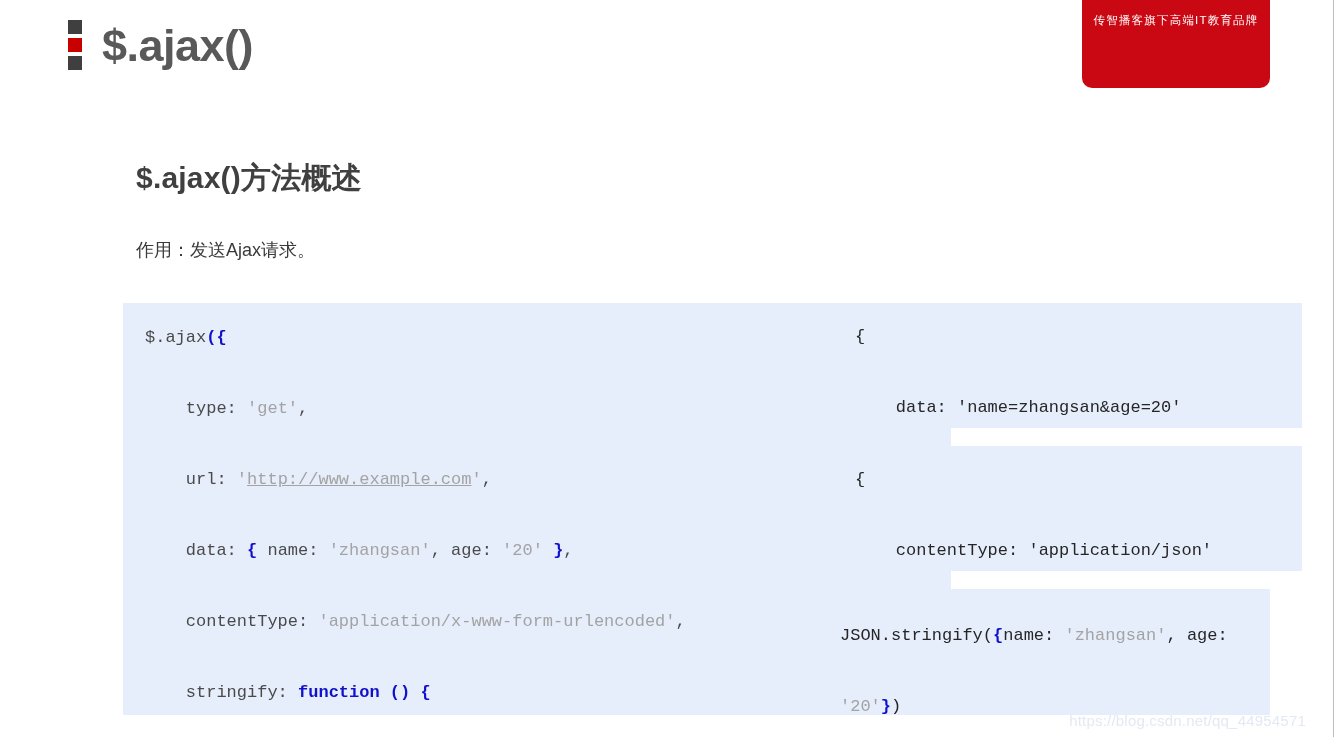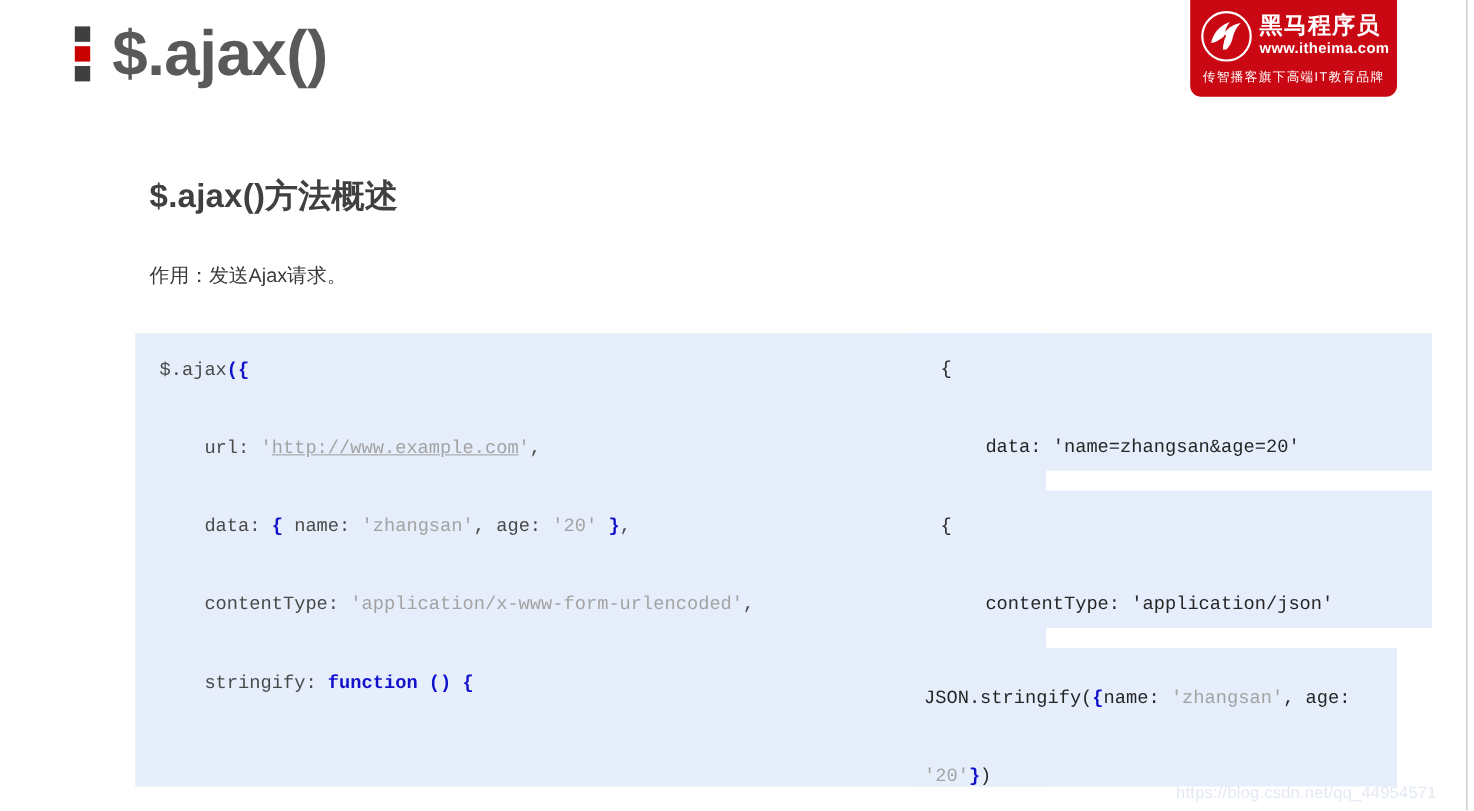--- a/index.html
+++ b/index.html
@@ -39,21 +39,21 @@
   .bullet-stack span {
     display: block;
     width: 14px;
     height: 14px;
     background: #3f3f3f;
   }
   .bullet-stack span.accent {
     background: #c80000;
   }
   .slide-title {
-    font-size: 58px;
+    font-size: 45px;
     font-weight: bold;
     color: #595959;
     letter-spacing: -0.5px;
     line-height: 1;
     white-space: nowrap;
   }
 
   
   .brand-logo {
     position: absolute;
@@ -205,41 +205,30 @@
   <div class="title-block">
     <div class="bullet-stack">
       <span></span>
       <span class="accent"></span>
       <span></span>
     </div>
     <div class="slide-title">$.ajax()</div>
   </div>
 
   <div class="brand-logo">
-    <div class="brand-top">
-      <div class="brand-mark">
-        <svg width="41" height="41" viewBox="0 0 41 41" aria-hidden="true">
-          <path d="M7 27 C9 18, 15 11, 24 8 C21 12, 20 15, 20 17 C23 13, 28 10, 34 9 C30 13, 28 17, 27 21 C26 26, 24 30, 21 33 L17 33 C18 28, 19 24, 19 21 C15 24, 11 27, 7 27 Z" fill="#ffffff"></path>
-          <path d="M20 20 C18 24, 17 29, 17 33" stroke="#ca0813" stroke-width="1.6" fill="none"></path>
-        </svg>
-      </div>
-      <div class="brand-words">
-        <div class="brand-cn">黑马程序员</div>
-        <div class="brand-url">www.itheima.com</div>
-      </div>
-    </div>
     <div class="brand-tagline">传智播客旗下高端IT教育品牌</div>
   </div>
 
 </div>
 
 <div class="section-heading">$.ajax()方法概述</div>
 <div class="section-subtitle">作用：发送Ajax请求。</div>
 
 <div class="code-panel" id="code-main"><span class="code-line"><span class="tok-plain">$.ajax</span><span class="tok-punct">({</span></span>
+<span class="code-line"><span class="tok-plain">    type: </span><span class="tok-str">'get'</span><span class="tok-plain">,</span></span>
 <span class="code-line"><span class="tok-plain">    url: </span><span class="tok-str">'</span><span class="tok-link">http://www.example.com</span><span class="tok-str">'</span><span class="tok-plain">,</span></span>
 <span class="code-line"><span class="tok-plain">    data: </span><span class="tok-punct">{</span><span class="tok-plain"> name: </span><span class="tok-str">'zhangsan'</span><span class="tok-plain">, age: </span><span class="tok-str">'20'</span><span class="tok-plain"> </span><span class="tok-punct">}</span><span class="tok-plain">,</span></span>
 <span class="code-line"><span class="tok-plain">    contentType: </span><span class="tok-str">'application/x-www-form-urlencoded'</span><span class="tok-plain">,</span></span>
 <span class="code-line"><span class="tok-plain">    stringify: </span><span class="tok-kw">function</span><span class="tok-plain"> </span><span class="tok-punct">() {</span></span>
 
 
 
 
 </div>
 <div class="code-panel" id="code-aside-1"><span class="code-line"><span class="tok-dark">{</span></span>

